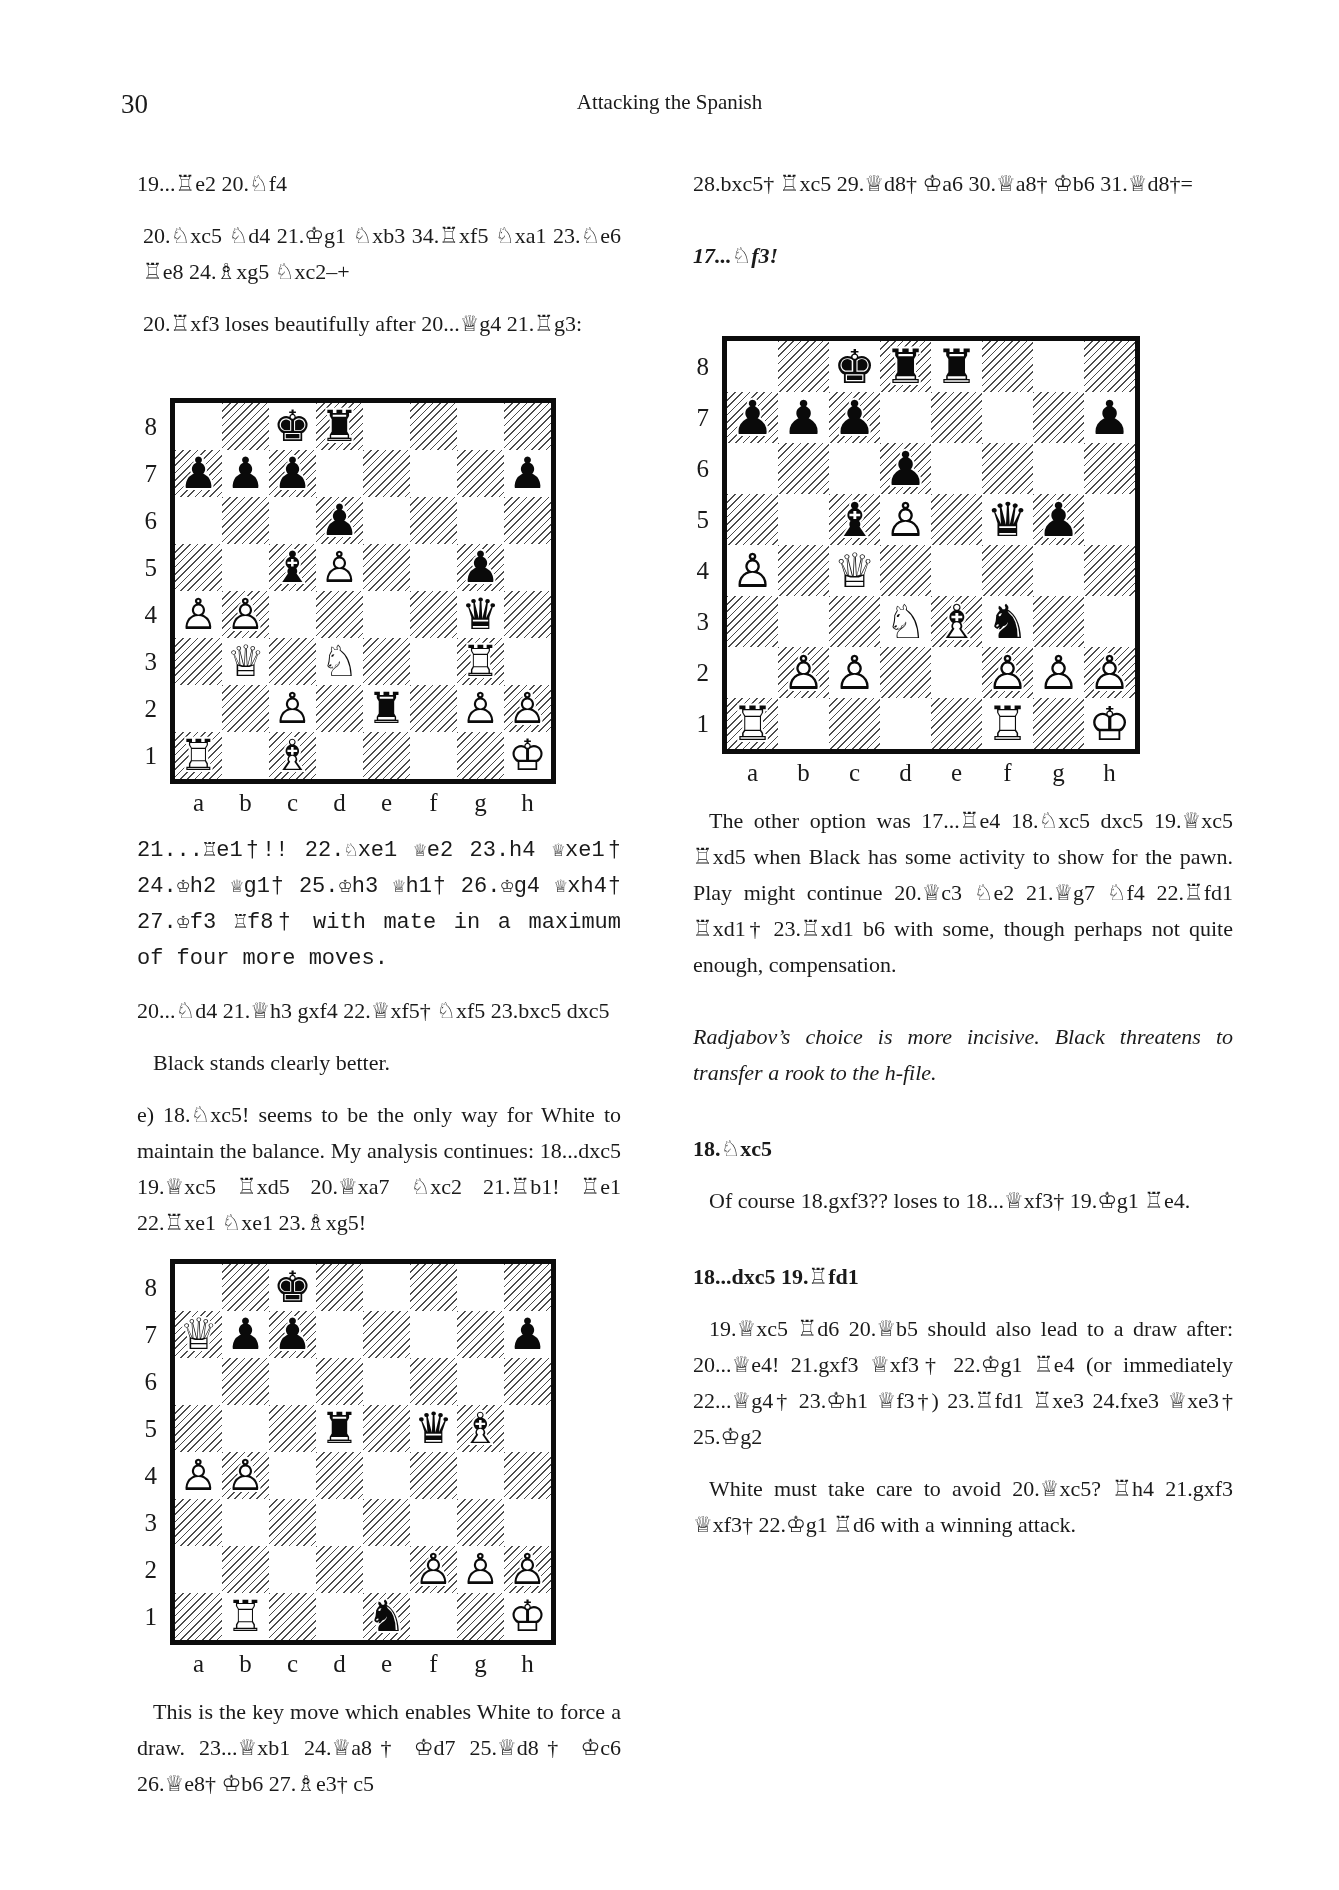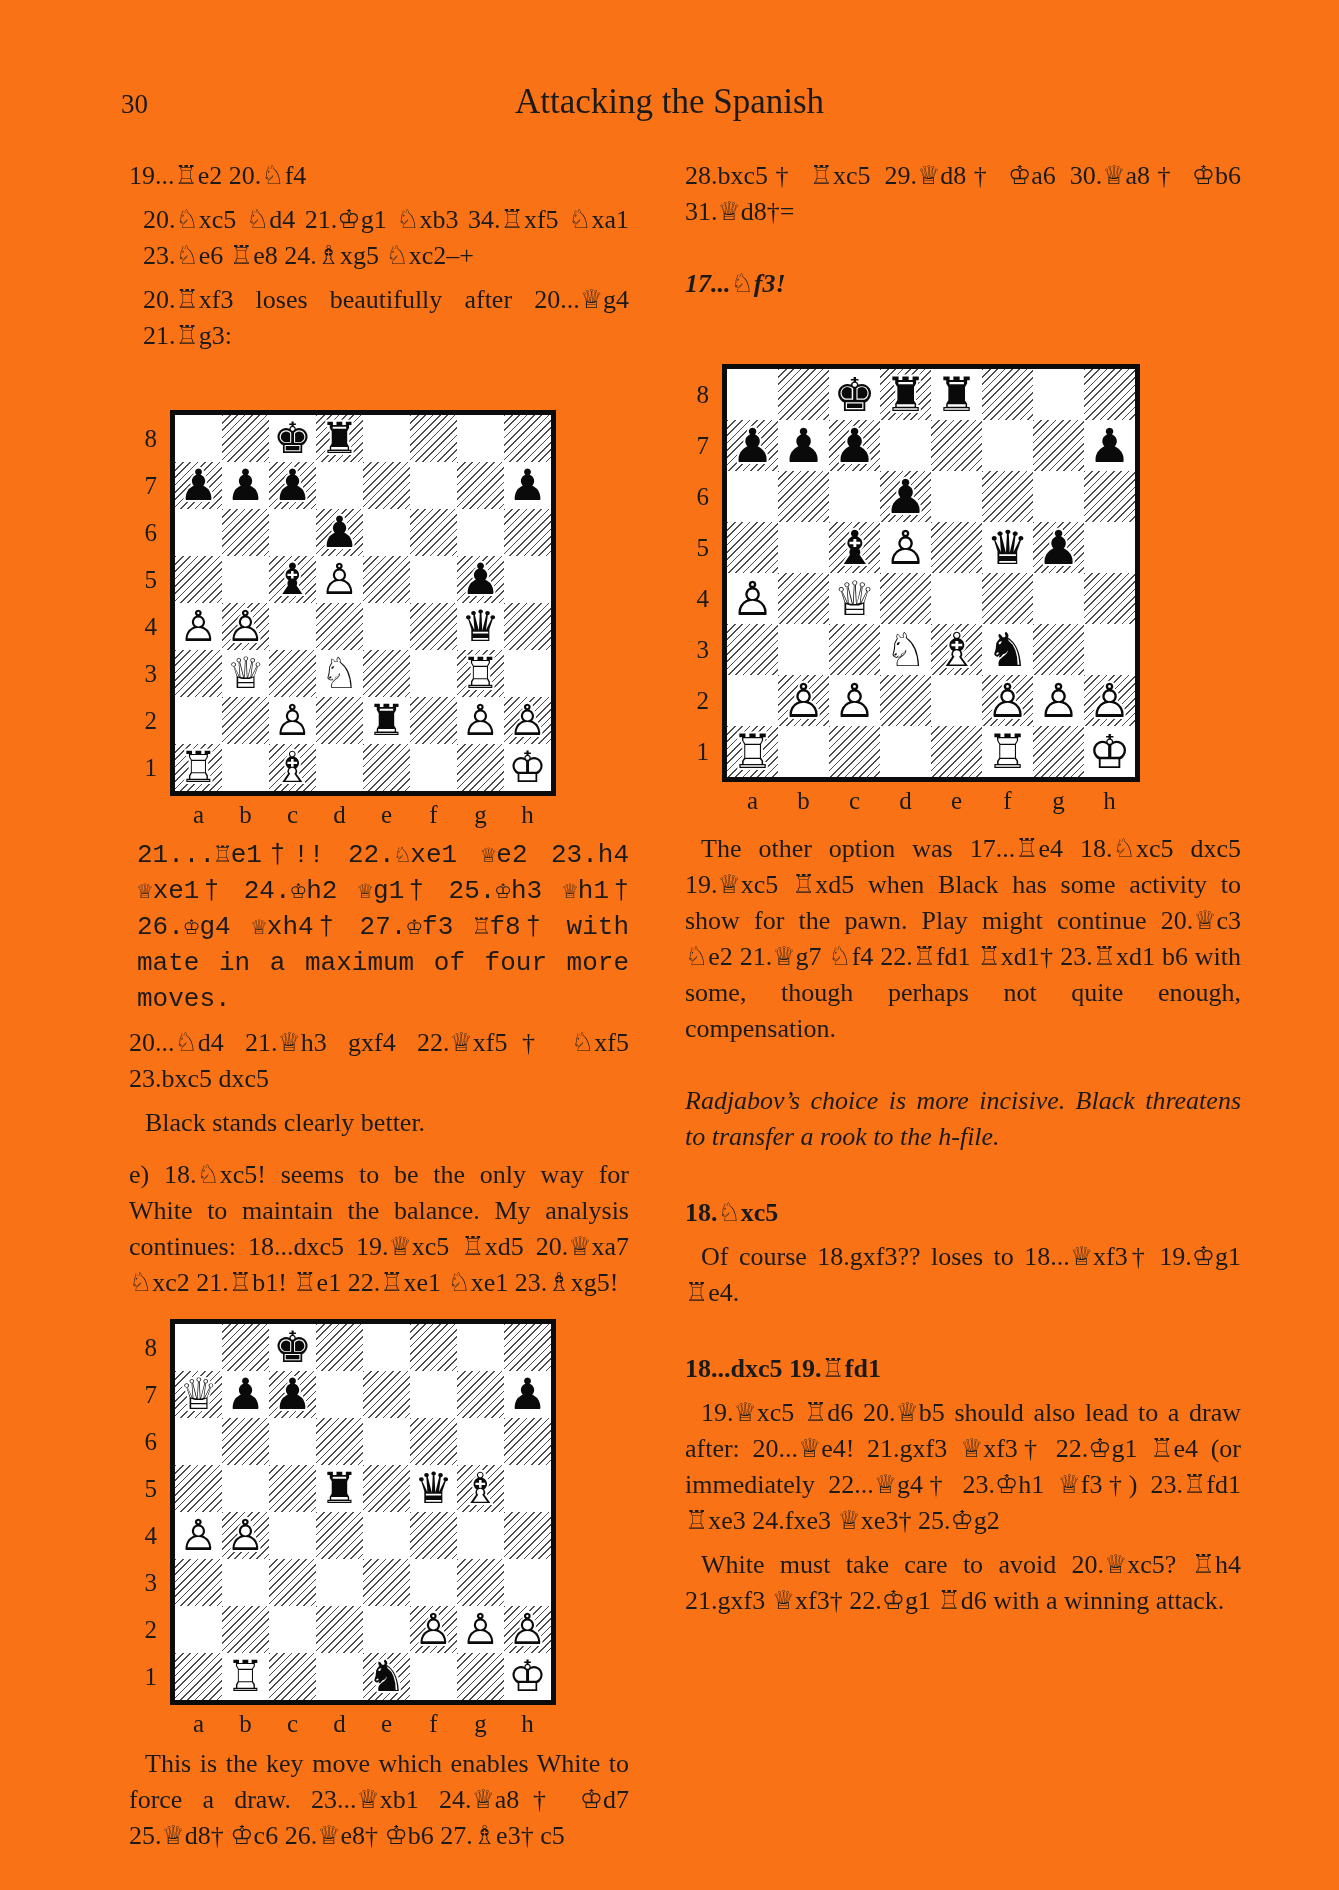--- a/index.html
+++ b/index.html
@@ -1,38 +1,38 @@
 <!DOCTYPE html>
 <html><head>
 <meta charset="utf-8">
 <style>
   html,body{margin:0;padding:0;background:#e8e8e8;}
   .page{
     position:relative;
     width:1339px;height:1890px;
-    background:#f97316;
+    background:#ffffff;
     color:#1a1a1a;
     font-family:"Liberation Serif","DejaVu Serif","DejaVu Sans",serif;
     overflow:hidden;
     margin:0 auto;
   }
   .page-number{
     position:absolute;left:121px;top:88px;
     font-size:27px;line-height:32px;
   }
   .page-title{
     position:absolute;left:50%;top:86px;transform:translateX(-50%);
-    font-size:35px;line-height:32px;white-space:nowrap;
+    font-size:21px;line-height:32px;white-space:nowrap;
   }
   .col{position:absolute;top:150px;}
   .col-left{left:121px;width:516px;}
   .col-right{left:677px;width:572px;}
   .col p{
-    margin:8px;
-    font-size:26px;line-height:36px;
+    margin:16px;
+    font-size:22px;line-height:36px;
     text-align:justify;
   }
   .bold{font-weight:700;text-align:left;}
   .blockindent{margin-left:22px !important;}
   .blockindent16{margin-left:16px !important;font-family:Liberation Mono, monospace;}
   .firstindent{text-indent:16px;}
   .mt16{margin-top:16px !important;}
   .mt36{margin-top:36px !important;font-style:italic;}
   .mt40{margin-top:40px !important;}
 

